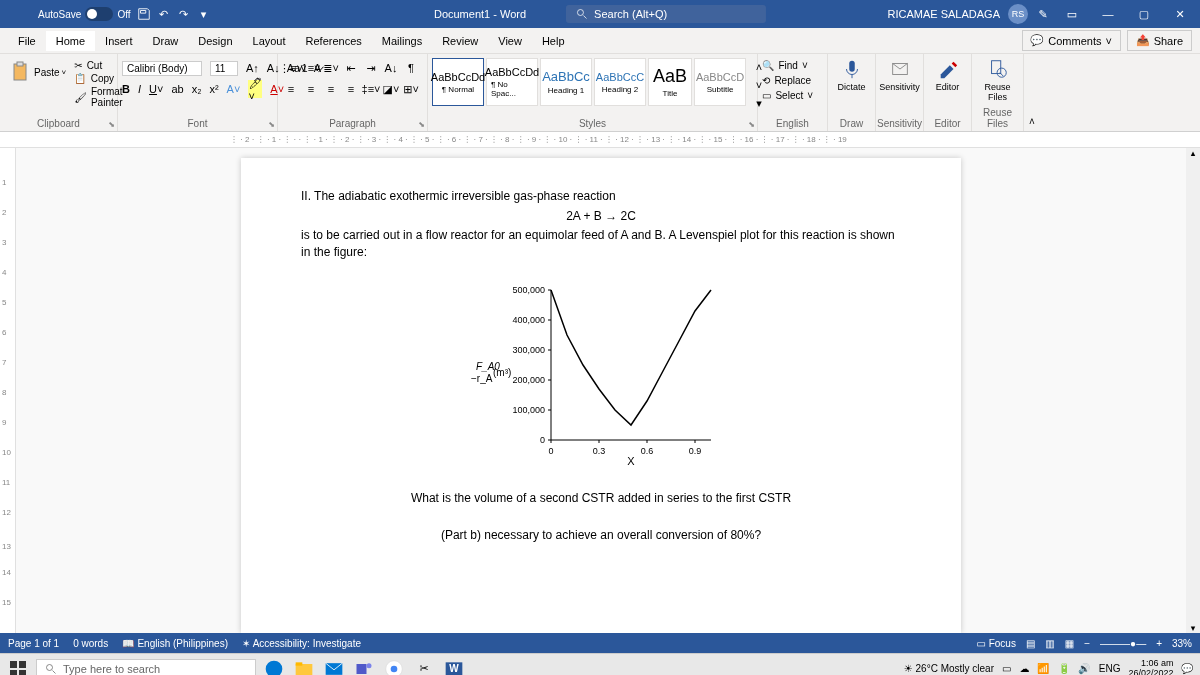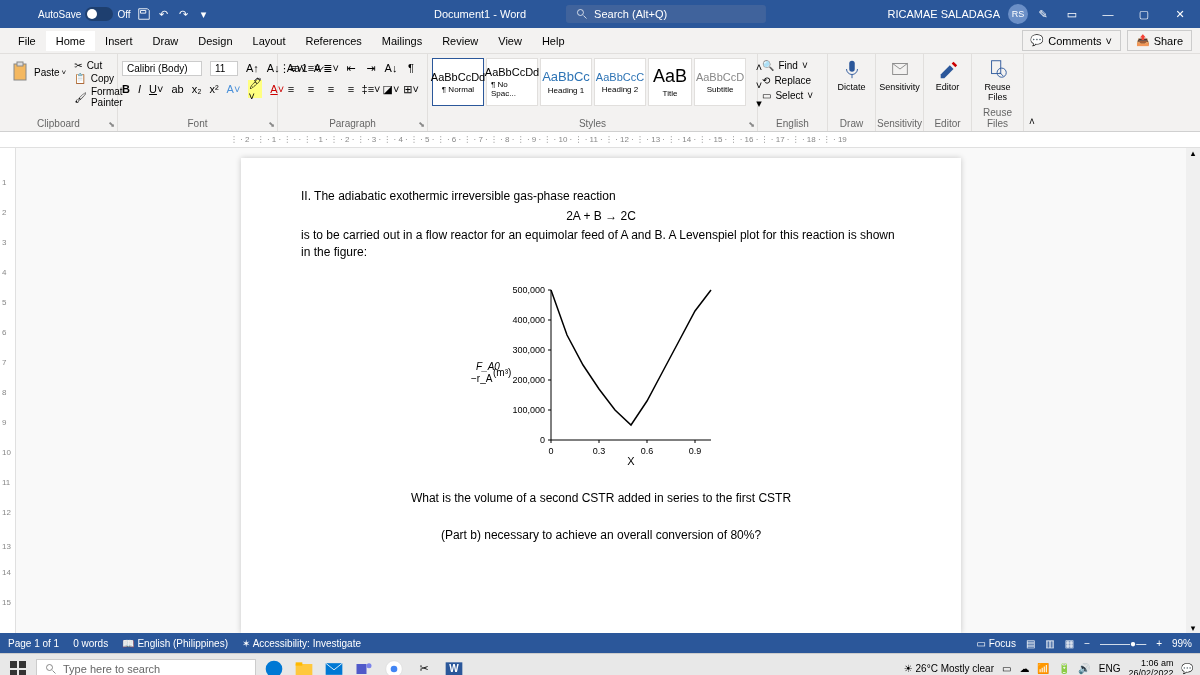--- a/index.html
+++ b/index.html
@@ -389,21 +389,21 @@
   <span>📖 <span>English (Philippines)</span></span>
   <span>✶ <span>Accessibility: Investigate</span></span>
   <div class="status-right">
     <span>▭ <span>Focus</span></span>
     <span>▤</span>
     <span>▥</span>
     <span>▦</span>
     <span>−</span>
     <span>———●—</span>
     <span>+</span>
-    <span>99%</span>
+    <span>33%</span>
   </div>
 </div>
 
 <div class="taskbar">
   <span class="task-icon">
       <svg width="16" height="16" viewBox="0 0 16 16">
         <rect x="0" y="0" width="7" height="7" fill="#333"></rect>
         <rect x="9" y="0" width="7" height="7" fill="#333"></rect>
         <rect x="0" y="9" width="7" height="7" fill="#333"></rect>
         <rect x="9" y="9" width="7" height="7" fill="#333"></rect>

